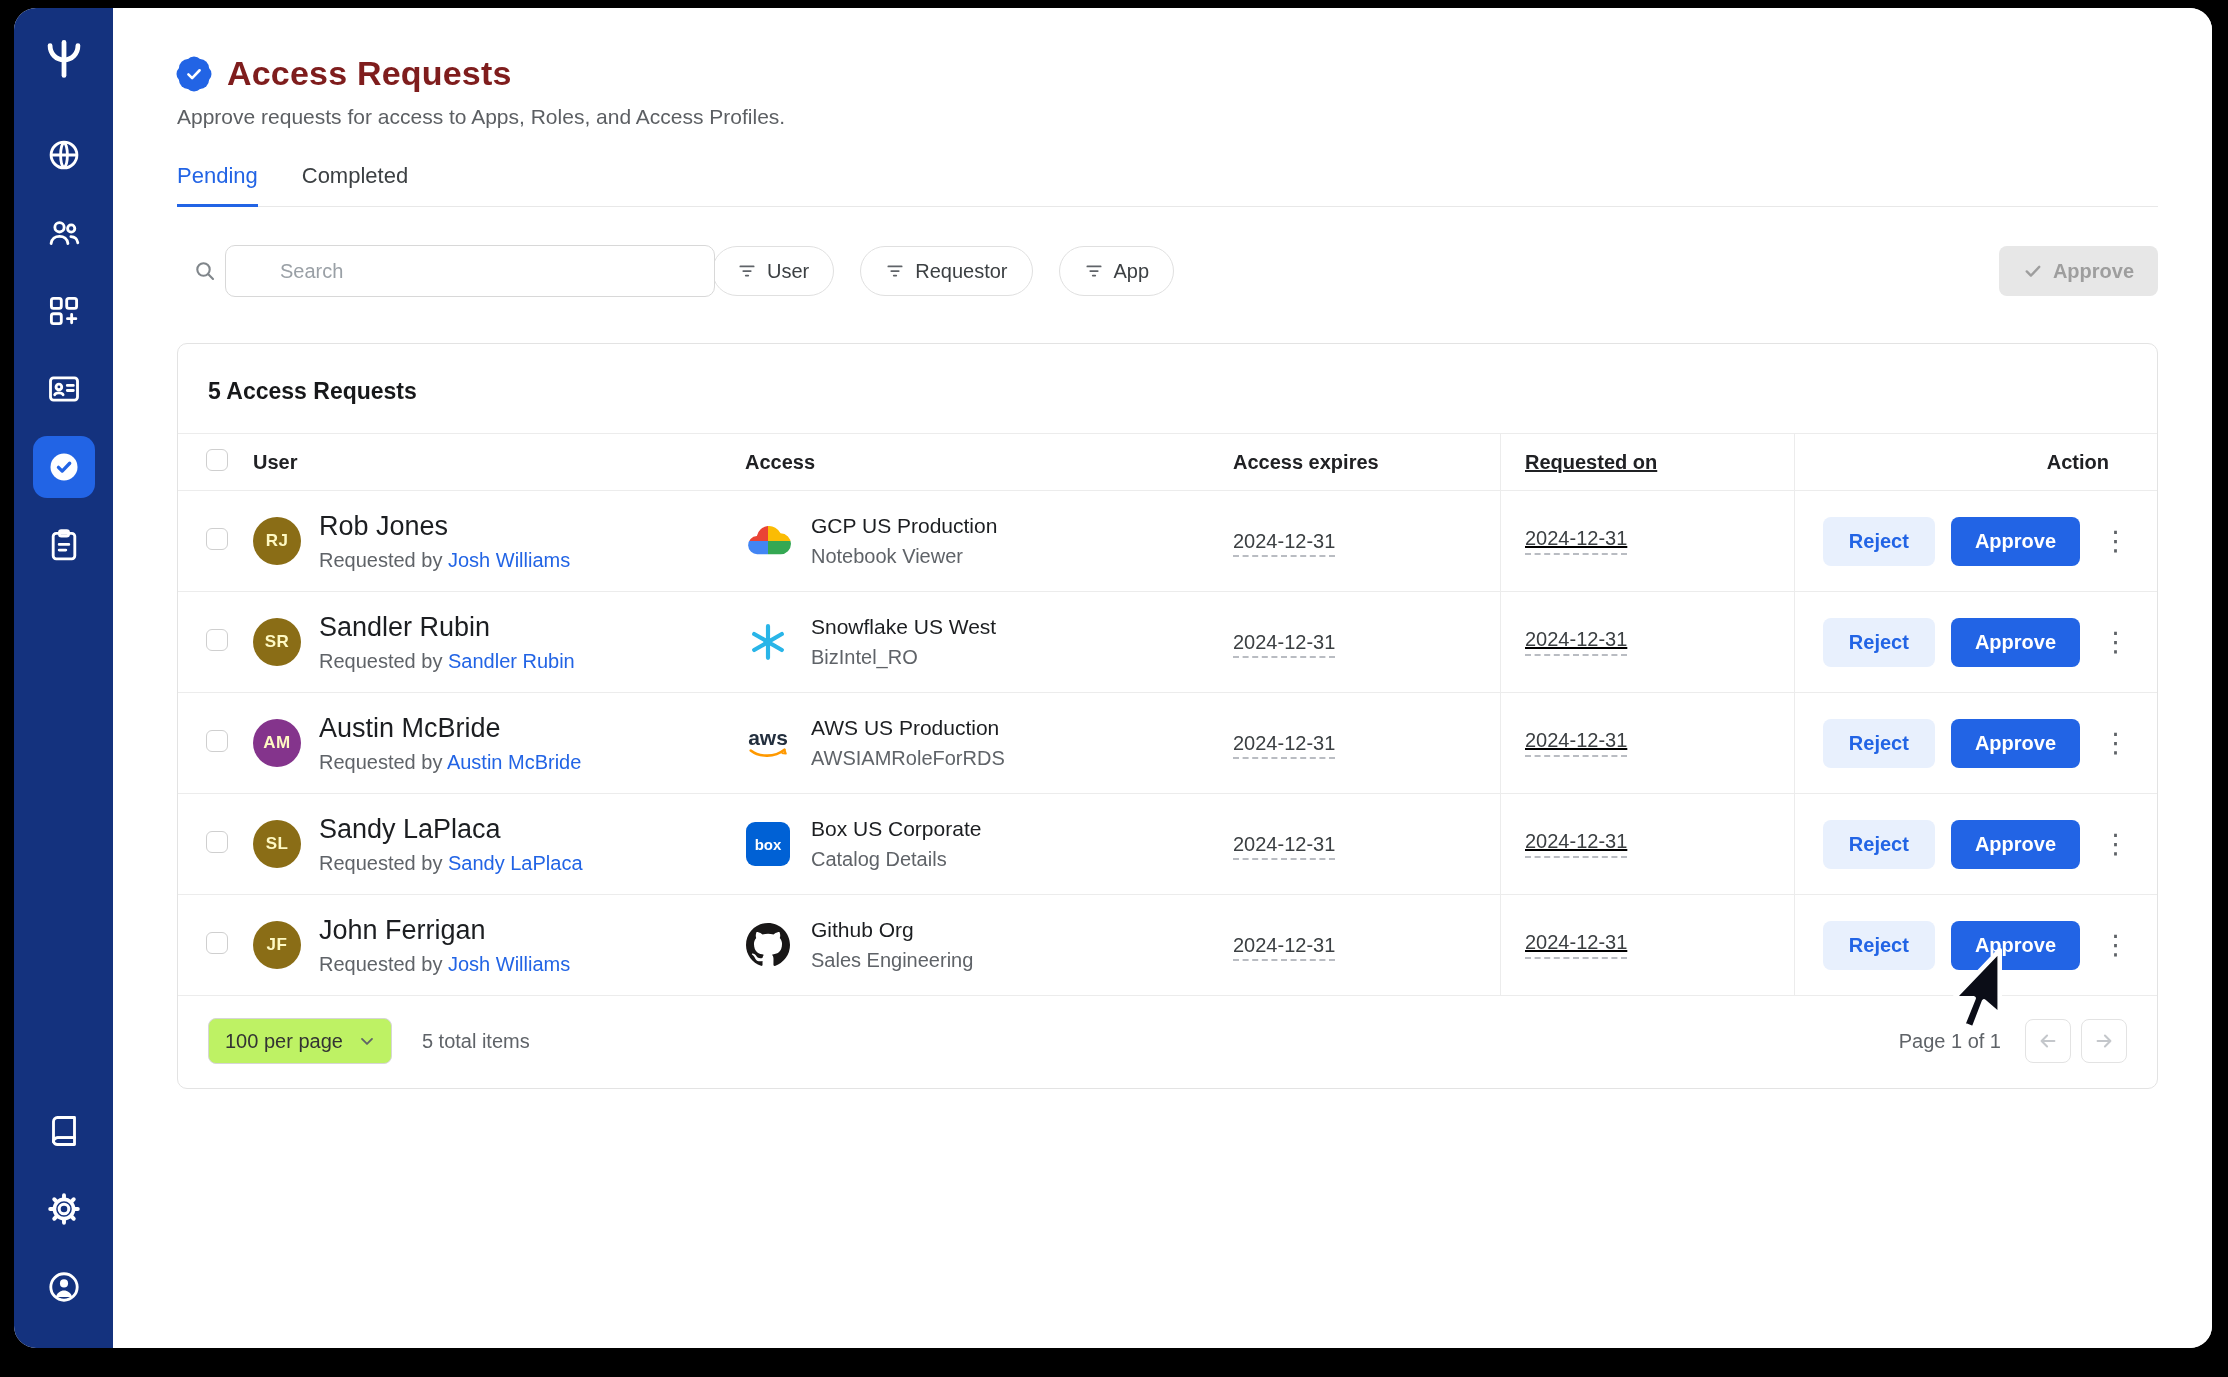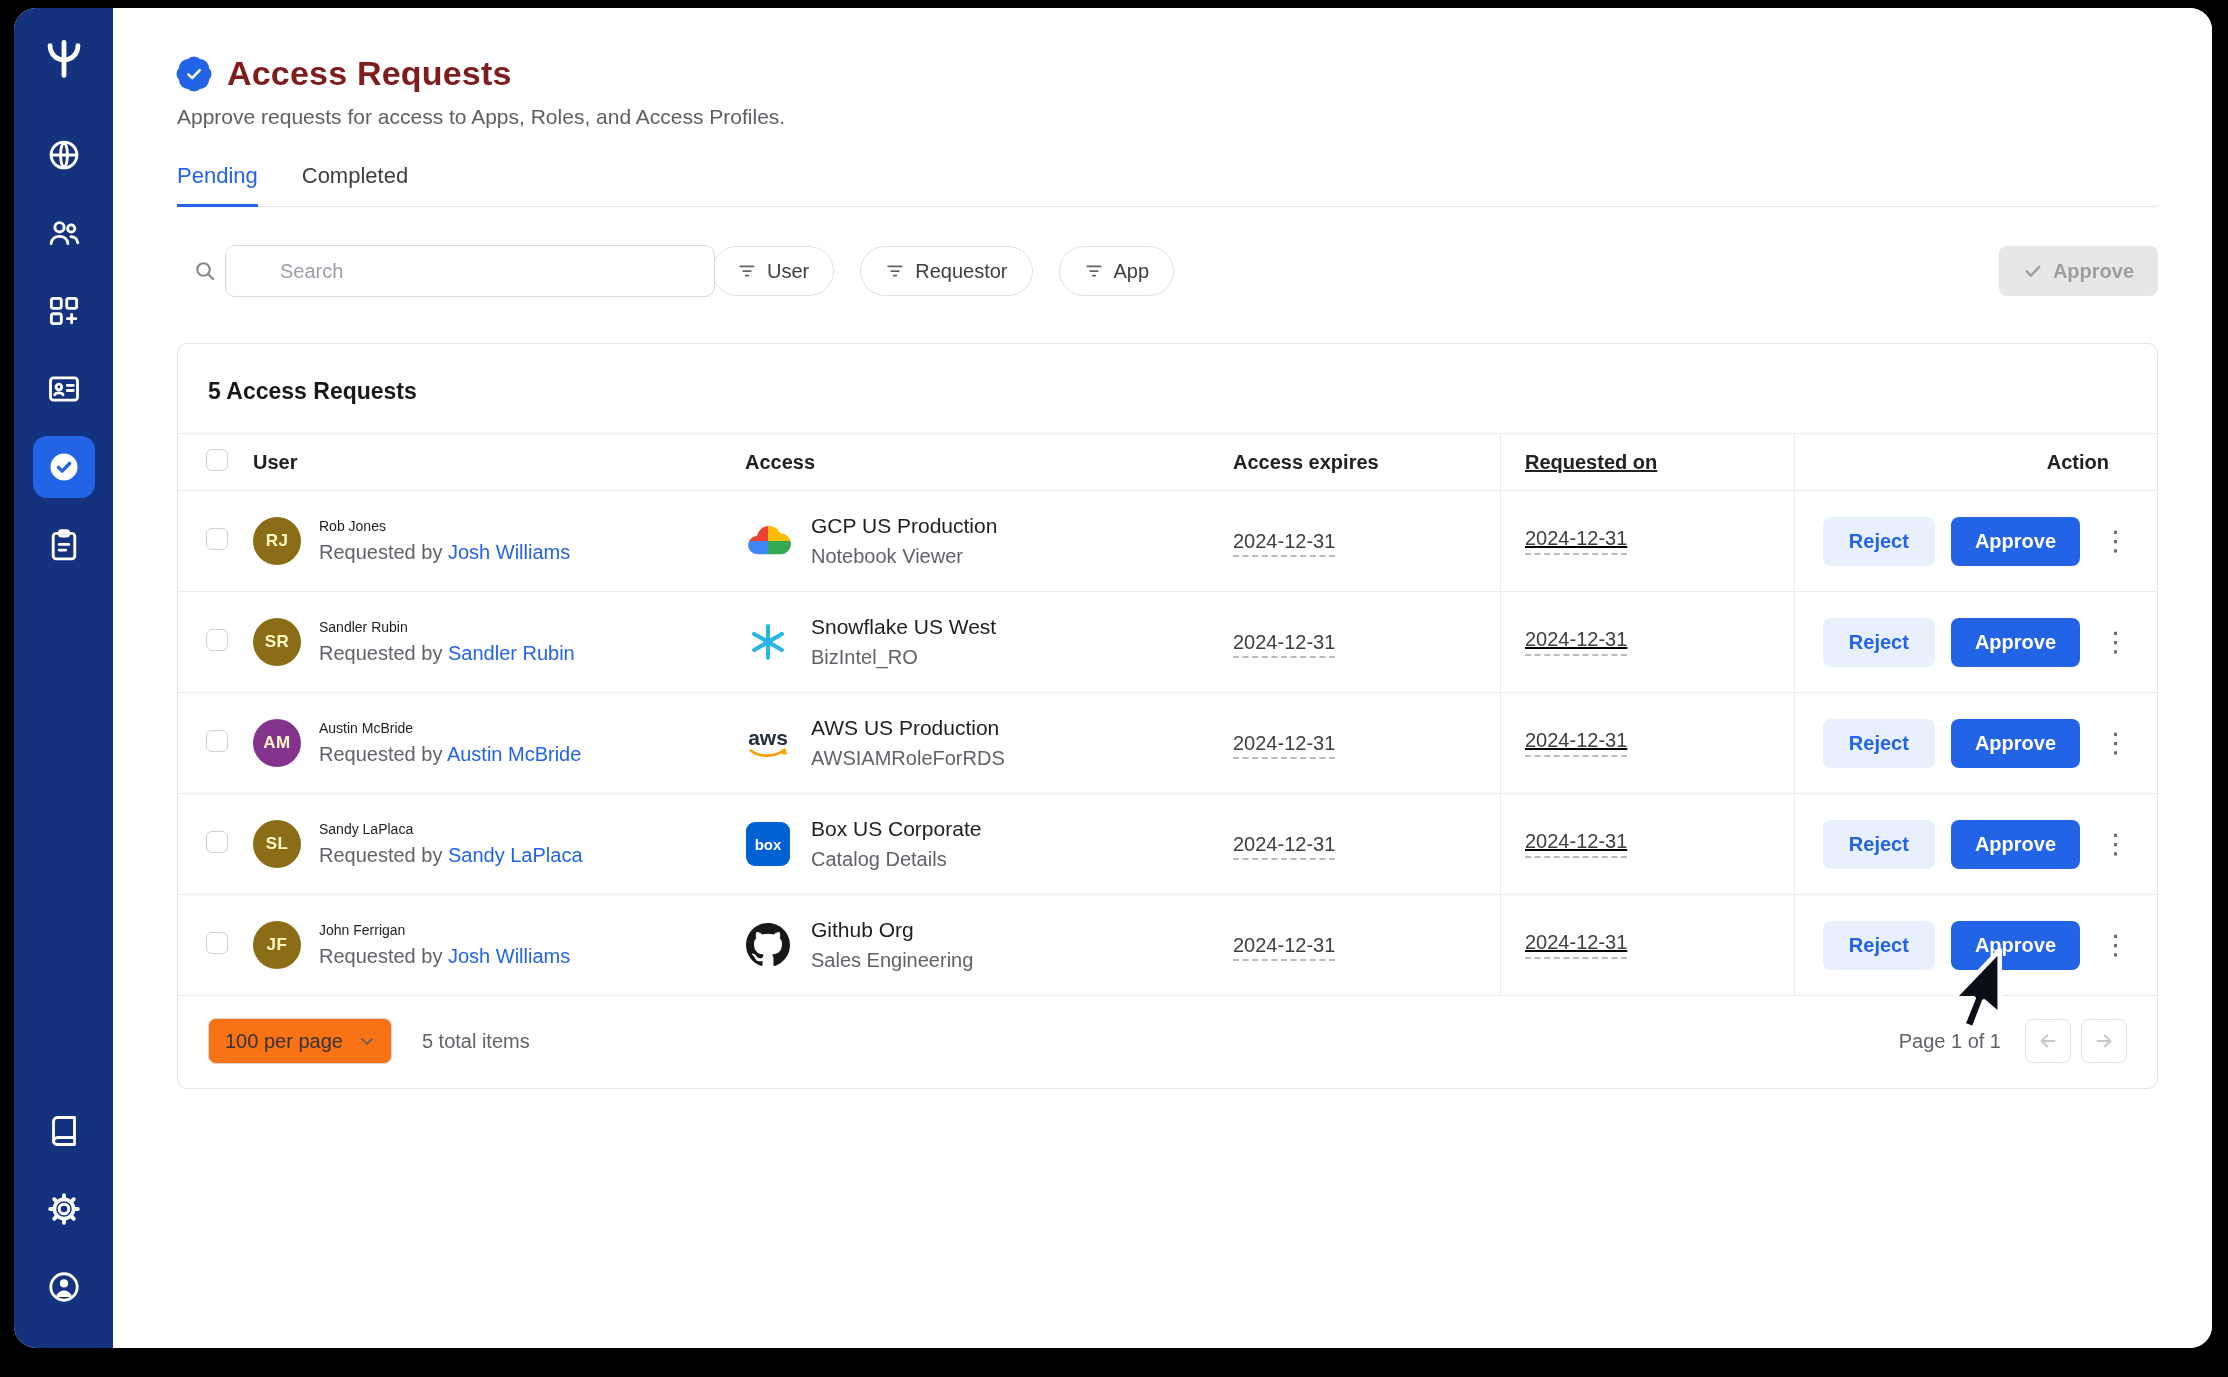--- a/index.html
+++ b/index.html
@@ -47,37 +47,37 @@
   .tgrid { display:grid; grid-template-columns:75px 492px 488px 267px 295px 1fr; align-items:center; }
   .thead { height:58px; border-top:1px solid #ececec; border-bottom:1px solid #ececec; }
   .th { font-size:20px; font-weight:600; color:#202124; }
   .trow { height:101px; border-bottom:1px solid #ececec; }
   .c-check { padding-left:28px; }
   .checkbox { width:22px; height:22px; border:1.6px solid #cfcfcf; border-radius:6px; background:#fff; display:inline-block; cursor:pointer; }
   .c-div { align-self:stretch; display:flex; align-items:center; border-left:1px solid #ececec; border-right:1px solid #ececec; padding-left:24px;text-decoration:underline; }
   .thead .c-div { border-left-color:#ececec; }
   .c-user { display:flex; align-items:center; gap:18px; }
   .avatar { width:48px; height:48px; border-radius:50%; color:#fef9c3; font-size:17px; font-weight:700; display:flex; align-items:center; justify-content:center; letter-spacing:.5px; flex-shrink:0; }
-  .uname { font-size:14px; color:#1c1e21; font-weight:500; }
+  .uname { font-size:27px; color:#1c1e21; font-weight:500; }
   .ureq { margin-top:7px; font-size:20px; color:#5f6368; }
   .ureq a { color:#2264E5; text-decoration:none; cursor:pointer; }
   .c-access { display:flex; align-items:center; gap:20px; }
   .appicon { width:46px; display:flex; align-items:center; justify-content:center; flex-shrink:0; }
   .aname { font-size:21px; color:#1c1e21; font-weight:500; }
   .asub { margin-top:7px; font-size:20px; color:#5f6368; }
   .date { font-size:20px; color:#3c4043; border-bottom:2px dashed #b9bcc2; padding-bottom:3px; }
   .c-action { display:flex; justify-content:flex-end; align-items:center; gap:16px; padding-right:22px; }
   .th.c-action-h { text-align:right; padding-right:48px; }
   .btn-reject { border:none; background:#E8F0FD; color:#2264E5; font-size:20px; font-weight:600; padding:13px 26px; border-radius:8px; cursor:pointer; font-family:inherit; }
   .btn-approve { border:none; background:#2264E5; color:#fff; font-size:20px; font-weight:600; padding:13px 24px; border-radius:8px; cursor:pointer; font-family:inherit; }
   .kebab { color:#5f6368; font-size:27px; line-height:1; cursor:pointer; padding:4px 6px; user-select:none; }
 
   
   .tfoot { display:flex; align-items:center; padding:22px 30px 24px; gap:30px; }
-  .select { display:flex; align-items:center; gap:14px; height:46px; border:1px solid #d6d6d6; border-radius:8px; padding:0 14px 0 16px; font-size:20px; color:#333; cursor:pointer; background:#f97316; }
+  .select { display:flex; align-items:center; gap:14px; height:46px; border:1px solid #d6d6d6; border-radius:8px; padding:0 14px 0 16px; font-size:20px; color:#333; cursor:pointer; background:#bef264; }
   .total { font-size:20px; color:#5f6368; }
   .foot-right { margin-left:auto; display:flex; align-items:center; gap:24px; }
   .page-status { font-size:20px; color:#5f6368; }
   .pager { width:46px; height:44px; border:1px solid #e3e3e3; border-radius:8px; background:#fff; display:flex; align-items:center; justify-content:center; cursor:default; }
 
   
   .box-chip { width:44px; height:44px; background:#0061D5; border-radius:9px; color:#fff; font-size:15px; font-weight:700; display:flex; align-items:center; justify-content:center; }
   .aws-icon { display:flex; flex-direction:column; align-items:center; }
   .aws-word { font-size:21px; font-weight:700; color:#232F3E; line-height:1; }
 

